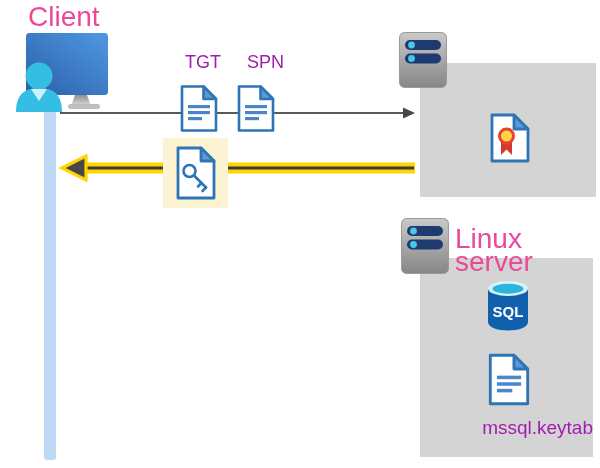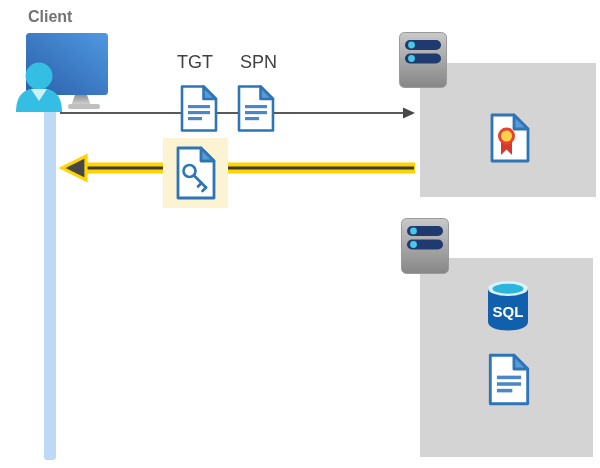--- a/index.html
+++ b/index.html
@@ -1,22 +1,22 @@
 <!DOCTYPE html>
 <html><head>
 <meta charset="utf-8">
 <style>
   * { margin:0; padding:0; box-sizing:border-box; }
   html,body { background:#fff; }
   body { font-family:"Liberation Sans", sans-serif; }
   .canvas { position:relative; width:600px; height:468px; background:#ffffff; overflow:hidden; }
   .abs { position:absolute; }
   .gray-box { position:absolute; background:#D4D4D4; }
-  .heading { position:absolute; font-weight:bold; font-size:16px; line-height:23px; color:#737373; letter-spacing:0; }
-  .small-label { position:absolute; font-size:18px; color:#404040; text-align:left; }
+  .heading { position:absolute; font-weight:normal; font-size:28px; line-height:23px; color:#ec4899; letter-spacing:0; }
+  .small-label { position:absolute; font-size:18px; color:#a21caf; text-align:right; }
   .lifeline { position:absolute; left:44px; top:92px; width:12px; height:368px; background:#BDD9F5; border-radius:0 0 3px 3px; }
   .highlight-box { position:absolute; left:163px; top:138px; width:65px; height:70px; background:#FBF3D1; }
   svg { display:block; }
 </style>
 </head>
 <body>
 
 <div class="canvas">
 
   <svg width="0" height="0" aria-hidden="true">
@@ -121,16 +121,18 @@
 
   <svg class="abs" style="left:487px; top:352px;" width="44" height="55" viewBox="0 0 40 49">
     <path d="M3,2.5 H24.5 L37,15 V46.5 H3 Z" fill="#ffffff" stroke="#2E75B6" stroke-width="2.6" stroke-linejoin="round"></path>
     <path d="M24.5,2.5 V15 H37 Z" fill="#5B9BD5" stroke="#2E75B6" stroke-width="2.6" stroke-linejoin="round"></path>
     <rect x="9" y="21" width="22" height="3.2" fill="#4A86C8"></rect>
     <rect x="9" y="27" width="22" height="3.2" fill="#4A86C8"></rect>
     <rect x="9" y="33" width="14" height="3.2" fill="#4A86C8"></rect>
   </svg>
 
   <div class="heading" style="left:28px; top:5px;">Client</div>
+  <div class="heading" style="left:455px; top:227px; width:140px;">Linux server</div>
   <div class="small-label" style="left:177px; top:52px; width:44px;">TGT</div>
   <div class="small-label" style="left:240px; top:52px; width:44px;">SPN</div>
+  <div class="small-label" style="left:420px; top:417px; width:173px; font-size:19px;">mssql.keytab</div>
 
 </div>
 
 </body></html>

